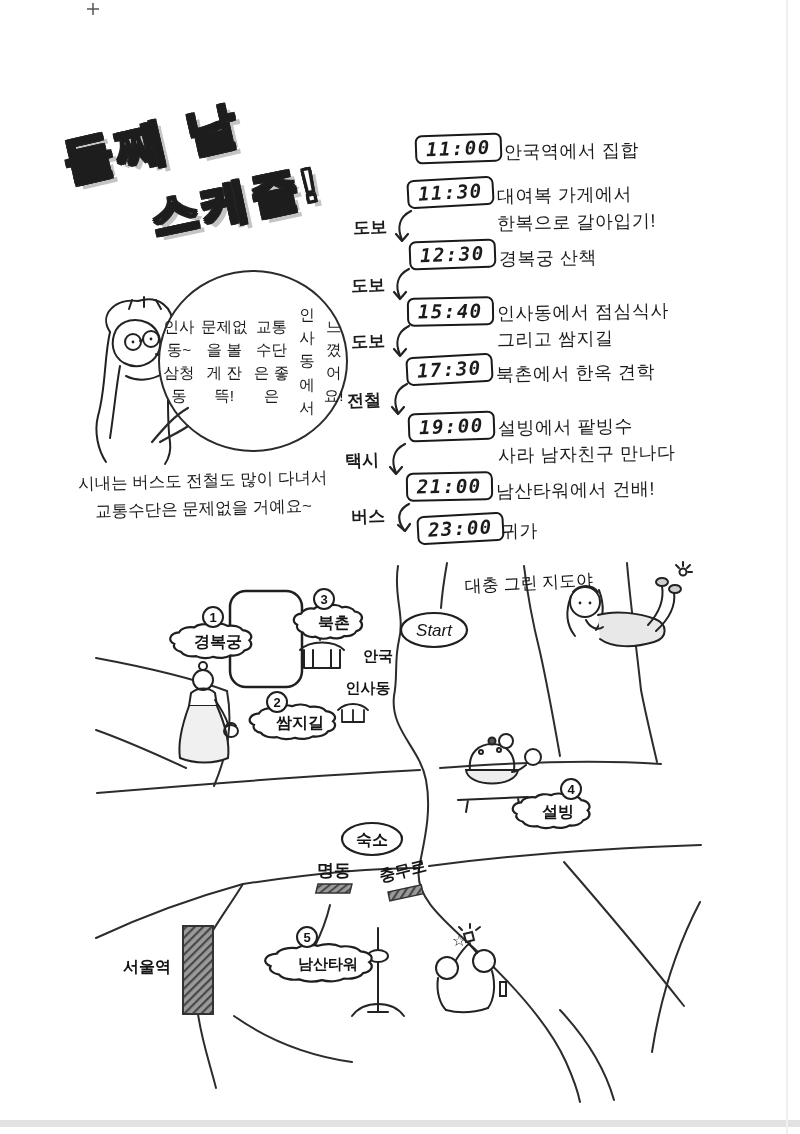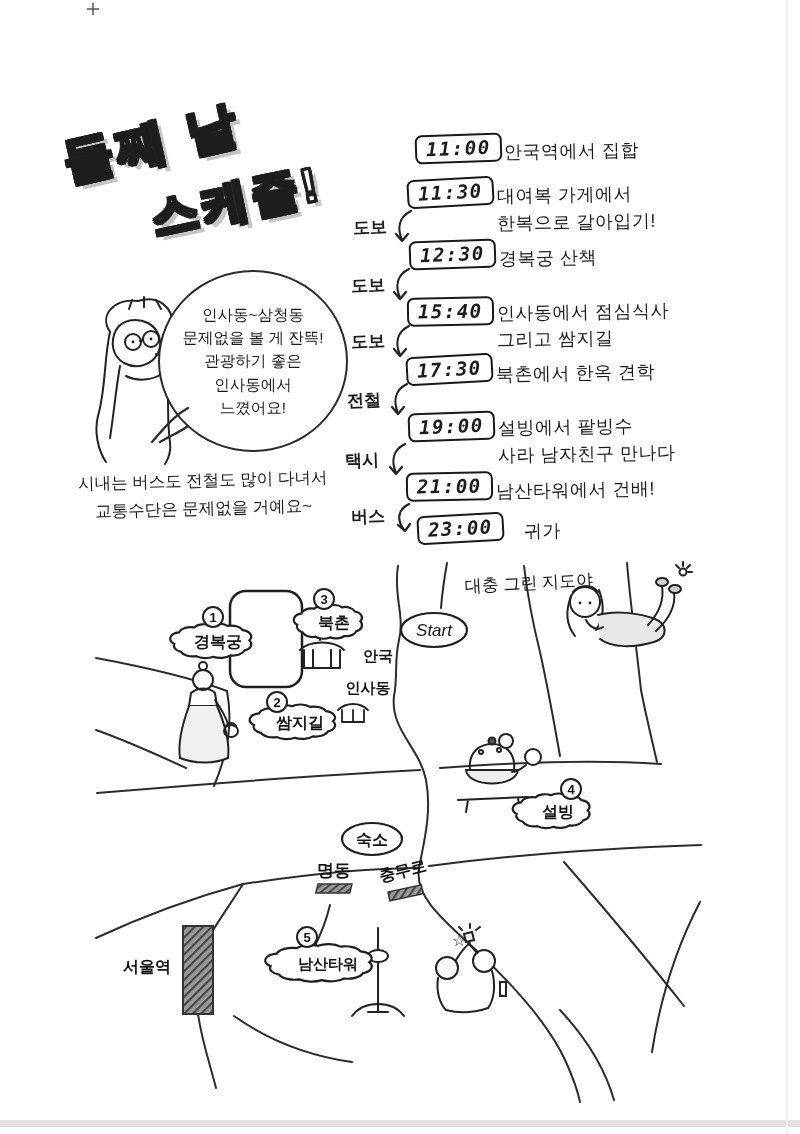--- a/index.html
+++ b/index.html
@@ -11,21 +11,21 @@
                     -2px 0 0 #222,2px 0 0 #222,0 -2px 0 #222,0 2px 0 #222,5px 6px 0 #c4c4c4;}
   .t1{font-size:50px;left:62px;top:110px;transform:rotate(-13deg);}
   .t2{font-size:47px;left:150px;top:170px;transform:rotate(-12deg);}
   .tbox{position:absolute;border:2.5px solid #191919;border-radius:7px;padding:1px 9px 2px;
         background:#fff;font-family:"DejaVu Sans Mono",monospace;font-style:italic;
         font-weight:700;font-size:19px;letter-spacing:1.5px;white-space:nowrap;}
   .slabel{position:absolute;font-size:18px;letter-spacing:.5px;white-space:nowrap;transform:rotate(-1deg);}
   .transport{position:absolute;font-size:17px;font-weight:600;white-space:nowrap;transform:rotate(-2deg);}
   .arrow{position:absolute;}
   .bubble{position:absolute;left:158px;top:270px;width:186px;height:178px;border:2.3px solid #2b2b2b;
-        border-radius:50%;background:#fff;display:flex;flex-direction:column;justify-content:center;
+        border-radius:50%;background:#fff;display:flex;flex-direction:row;justify-content:center;
         align-items:center;text-align:center;font-size:15.5px;line-height:1.5;z-index:2;}
   .note{position:absolute;left:58px;top:466px;width:290px;text-align:center;font-size:16.5px;
         line-height:1.7;transform:rotate(-1.5deg);}
   .charsvg{position:absolute;left:80px;top:292px;}
   .tail{position:absolute;left:148px;top:404px;z-index:3;}
   .scanbar{position:absolute;left:0;top:1120px;width:800px;height:7px;background:#e2e2e2;}
   .scanline{position:absolute;left:786px;top:0;width:2px;height:1134px;background:#f0f0f0;}
   .plus{position:absolute;left:86px;top:2px;}
   svg text{font-family:"Liberation Sans",sans-serif;fill:#141414;}
 </style>
@@ -91,26 +91,26 @@
   </svg>
   <div class="tbox" style="left:406px;top:472px;transform:rotate(-1deg)">21:00</div>
   <div class="slabel" style="left:496px;top:478px">남산타워에서 건배!</div>
 
   <div class="transport" style="left:351px;top:505px">버스</div>
   <svg class="arrow" style="left:389px;top:502px" width="28" height="34" viewBox="0 0 28 34">
     <path d="M20,2 C8,8 8,18 15,28" fill="none" stroke="#222" stroke-width="2.2" stroke-linecap="round"></path>
     <path d="M9,23 L16,29 L21,22" fill="none" stroke="#222" stroke-width="2.2" stroke-linecap="round" stroke-linejoin="round"></path>
   </svg>
   <div class="tbox" style="left:417px;top:514px;transform:rotate(-3deg)">23:00</div>
-  <div class="slabel" style="left:524px;top:519px">귀가</div>
+  <div class="slabel" style="left:501px;top:519px">귀가</div>
 
   <div class="bubble">
     <div>인사동~삼청동</div>
     <div>문제없을 볼 게 잔뜩!</div>
-    <div>관광하기 좋은</div>
+    <div>교통수단은 좋은</div>
     <div>인사동에서</div>
     <div>느꼈어요!</div>
   </div>
   <svg class="tail" width="44" height="42" viewBox="0 0 44 42">
     <path d="M40,4 C26,12 16,24 4,38 M40,22 C32,28 22,32 12,38" fill="none" stroke="#2b2b2b" stroke-width="2.2" stroke-linecap="round"></path>
   </svg>
 
   <svg class="charsvg" width="122" height="182" viewBox="0 0 122 182">
     <g fill="none" stroke="#222" stroke-width="2" stroke-linecap="round">
       <path d="M52,8 L49,17 M64,5 L64,15 M76,8 L81,17"></path>

